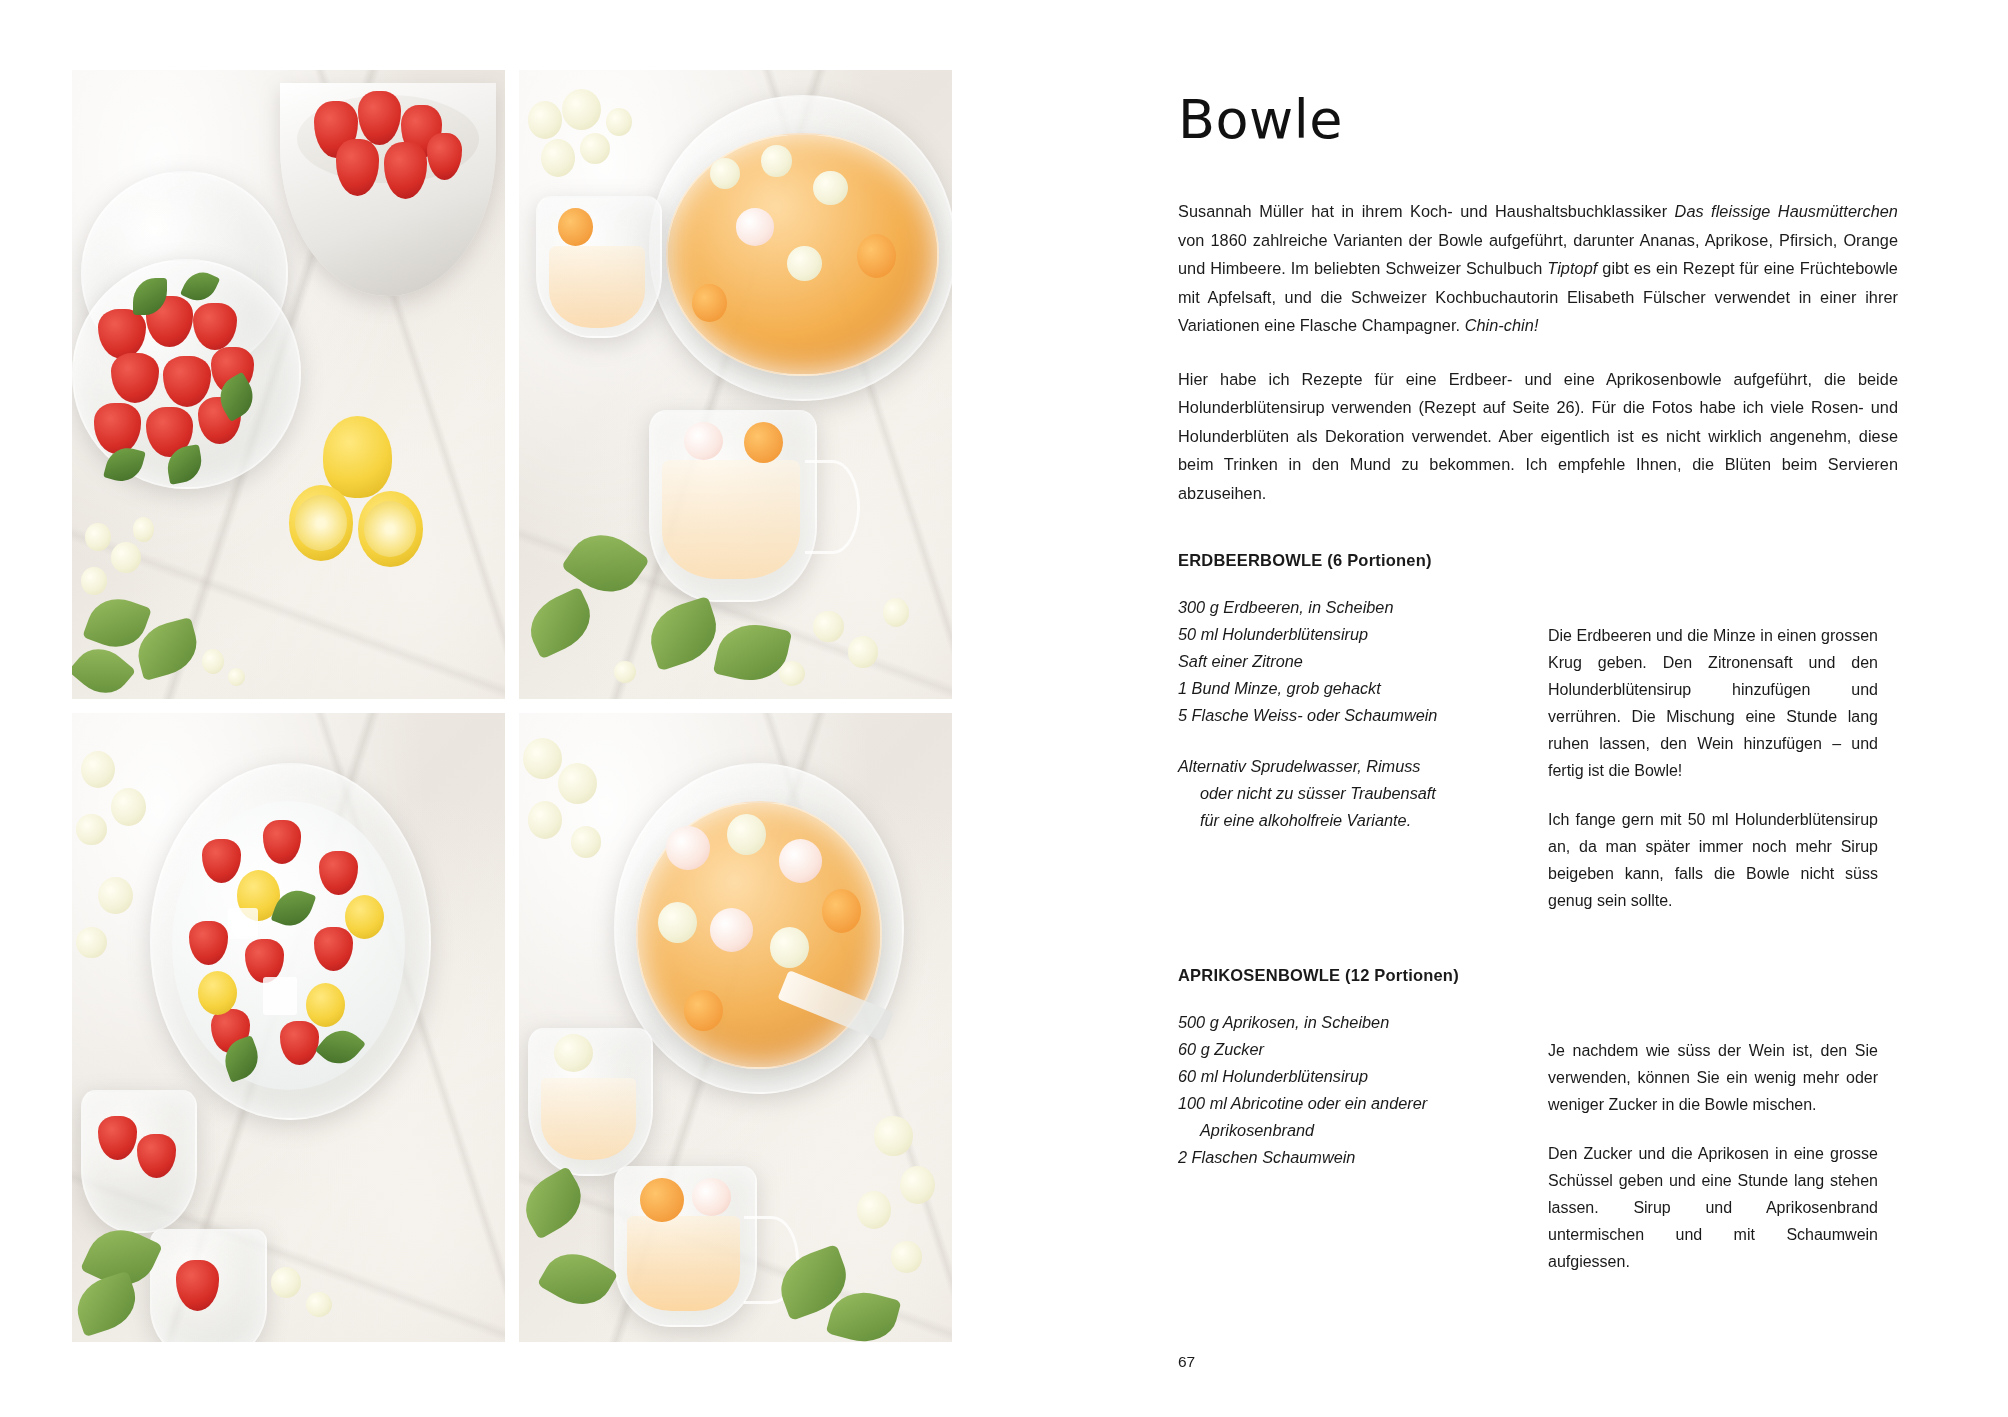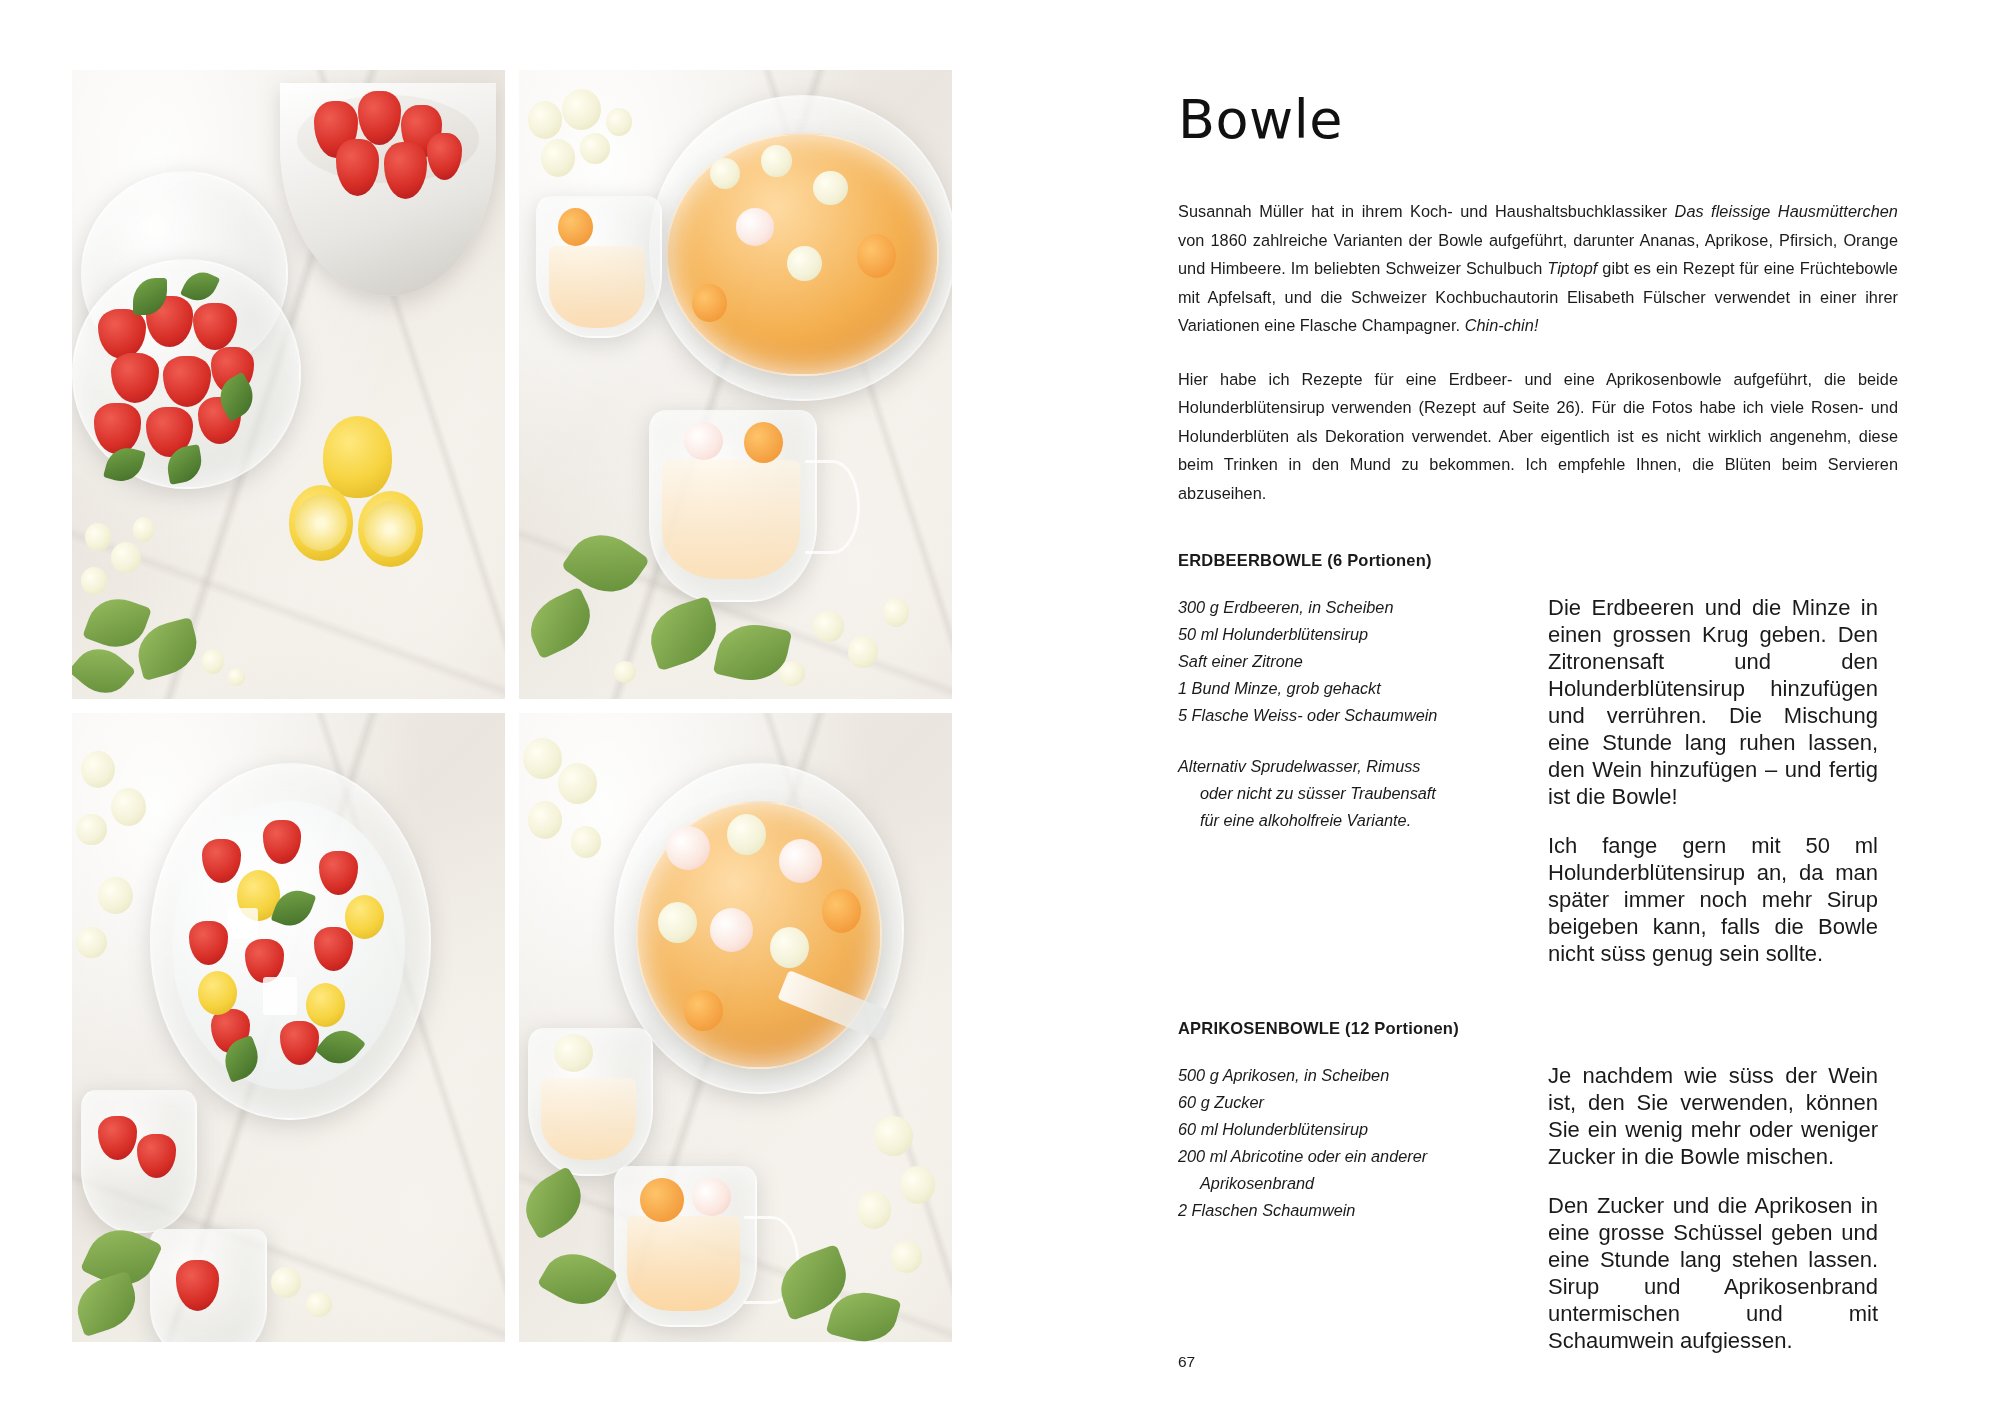--- a/index.html
+++ b/index.html
@@ -145,23 +145,24 @@
     width: 320px;
     font-style: italic;
     font-size: 16.3px;
     line-height: 27px;
   }
   .col-ing .ing-line { display: block; }
   .col-ing .ing-line.indent { padding-left: 22px; }
   .col-ing .alt-block { margin-top: 24px; }
   .col-steps {
     width: 330px;
-    font-size: 22px;
+    font-size: 16px;
     line-height: 27px;
     text-align: justify;
+    margin-top: 28px;
   }
   .col-steps p { margin: 0 0 22px 0; }
   .col-steps p:last-child { margin-bottom: 0; }
 
   .page-number {
     position: absolute;
     left: 18px;
     bottom: 46px;
     font-size: 15.5px;
     color: #1b1b1b;
@@ -381,21 +382,21 @@
         </div>
       </div>
 
       <div class="recipe second">
         <h2 class="recipe-title"><span>APRIKOSENBOWLE</span> <span>(12 Portionen)</span></h2>
         <div class="recipe-cols">
           <div class="col-ing">
             <span class="ing-line">500 g Aprikosen, in Scheiben</span>
             <span class="ing-line">60 g Zucker</span>
             <span class="ing-line">60 ml Holunderblütensirup</span>
-            <span class="ing-line">200 ml Abricotine oder ein anderer</span>
+            <span class="ing-line">100 ml Abricotine oder ein anderer</span>
             <span class="ing-line indent">Aprikosenbrand</span>
             <span class="ing-line">2 Flaschen Schaumwein</span>
           </div>
           <div class="col-steps">
             <p>Je nachdem wie süss der Wein ist, den Sie verwenden, können Sie ein wenig mehr oder weniger Zucker in die Bowle mischen.</p>
             <p>Den Zucker und die Aprikosen in eine grosse Schüssel geben und eine Stunde lang stehen lassen. Sirup und Aprikosenbrand untermischen und mit Schaumwein aufgiessen.</p>
           </div>
         </div>
       </div>
 

